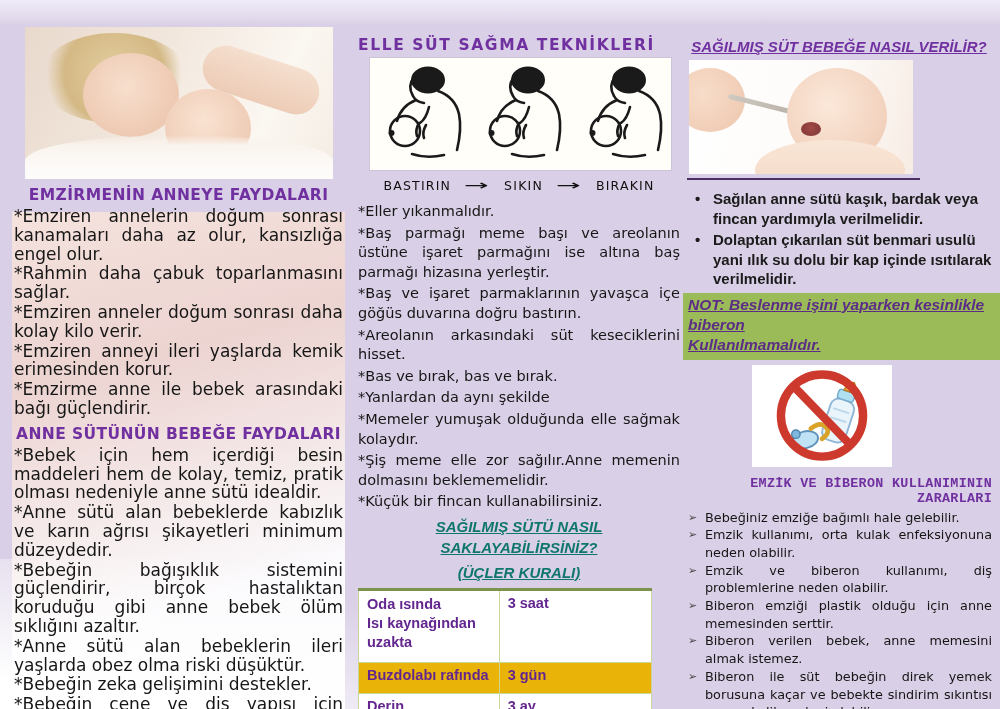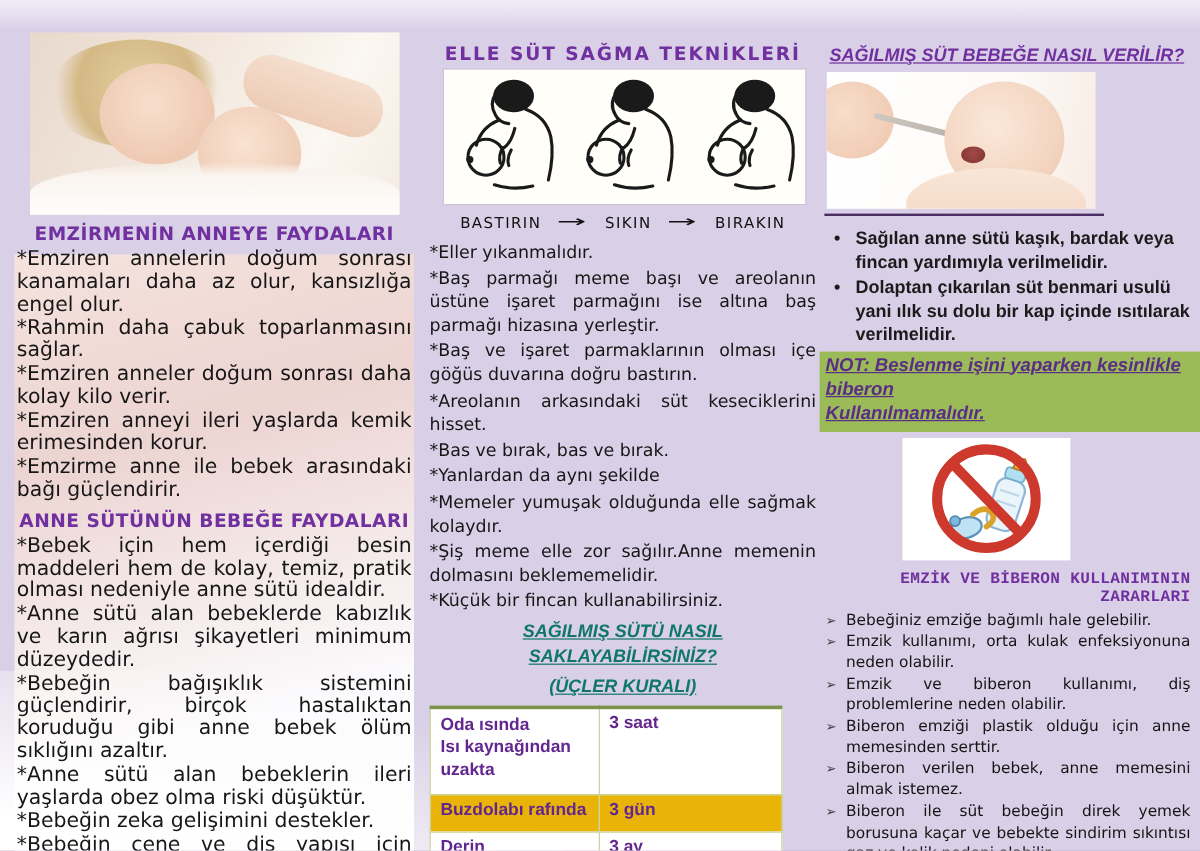--- a/index.html
+++ b/index.html
@@ -32,21 +32,21 @@
     transform:rotate(18deg);
     background:linear-gradient(to bottom,#f4dcca,#ecc8b1); opacity:.9; }
   .bg-fade { position:absolute; left:0; right:0; top:212px; bottom:4px; z-index:0;
     background:linear-gradient(165deg, rgba(250,230,220,.85) 0%, rgba(244,214,200,.7) 30%, rgba(255,255,255,.9) 72%, #ffffff 100%); }
   .left-h { position:relative; z-index:1; margin:7px 0 3px; text-align:center;
     color:#7030a0; font-size:15.5px; font-weight:bold; letter-spacing:.4px; }
   .lbody { position:relative; z-index:1; margin:0 2px 1px 2px; text-align:justify;
     font-size:17px; line-height:18.8px; color:#161616; }
 
   
-  .mid-title { margin:36px 0 4px; text-align:center; color:#7030a0;
+  .mid-title { margin:36px 0 4px; text-align:left; color:#7030a0;
     font-size:15.5px; font-weight:bold; letter-spacing:1.6px; }
   .expr-box { margin:0 9px 0 12px; height:112px; background:#fffef9;
     display:flex; justify-content:space-around; align-items:center;
     box-shadow:0 0 0 1px rgba(0,0,0,.05); }
   .expr-box svg { height:100px; width:92px; }
   .steps { display:flex; justify-content:center; align-items:center; gap:12px;
     margin:7px 0 9px; color:#111; font-size:12.5px; letter-spacing:1.2px; }
   .step-arrow { display:inline-block; transform:scaleX(2.1); font-size:14px; margin:0 8px; }
   .mbody { margin:0 0 2px 0; text-align:justify; font-size:14.5px; line-height:19.6px; color:#161616; }
   .tbl-title { margin:4px 0 0; text-align:center; color:#0f766e;
@@ -163,21 +163,21 @@
     <div class="steps">
       <span>BASTIRIN</span>
       <span class="step-arrow">→</span>
       <span>SIKIN</span>
       <span class="step-arrow">→</span>
       <span>BIRAKIN</span>
     </div>
 
     <p class="mbody">*Eller yıkanmalıdır.</p>
     <p class="mbody">*Baş parmağı meme başı ve areolanın  üstüne işaret parmağını ise altına   baş parmağı hizasına yerleştir.</p>
-    <p class="mbody">*Baş ve işaret parmaklarının olması içe göğüs duvarına doğru bastırın.</p>
+    <p class="mbody">*Baş ve işaret parmaklarının yavaşca içe göğüs duvarına doğru bastırın.</p>
     <p class="mbody">*Areolanın arkasındaki süt keseciklerini hisset.</p>
     <p class="mbody">*Bas ve bırak, bas ve bırak.</p>
     <p class="mbody">*Yanlardan da aynı şekilde</p>
     <p class="mbody">*Memeler yumuşak olduğunda elle sağmak kolaydır.</p>
     <p class="mbody">*Şiş meme elle zor sağılır.Anne memenin dolmasını beklememelidir.</p>
     <p class="mbody">*Küçük bir fincan kullanabilirsiniz.</p>
 
     <div class="tbl-title">SAĞILMIŞ SÜTÜ NASIL SAKLAYABİLİRSİNİZ?</div>
     <div class="tbl-title">(ÜÇLER KURALI)</div>
 

